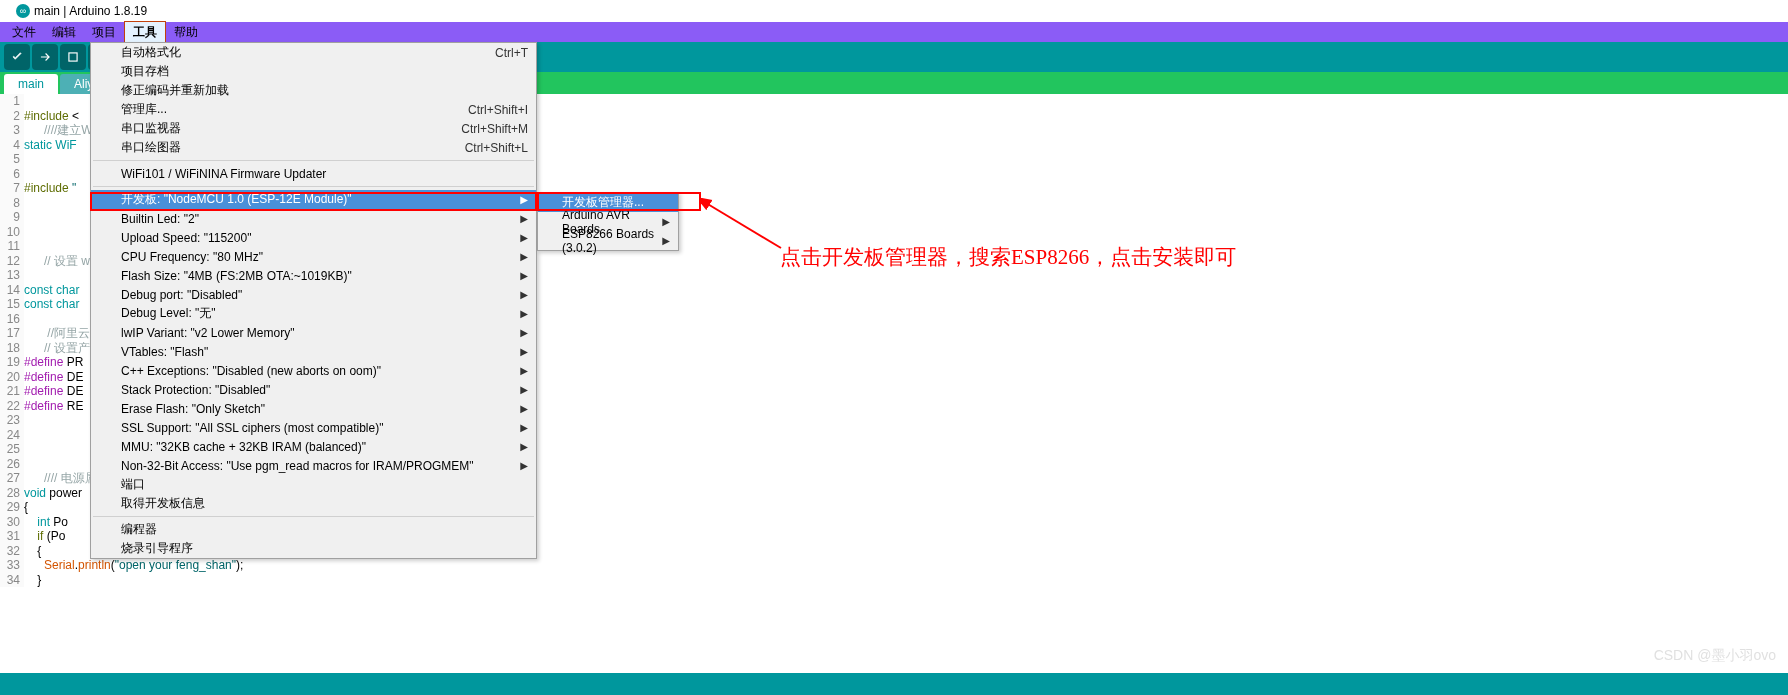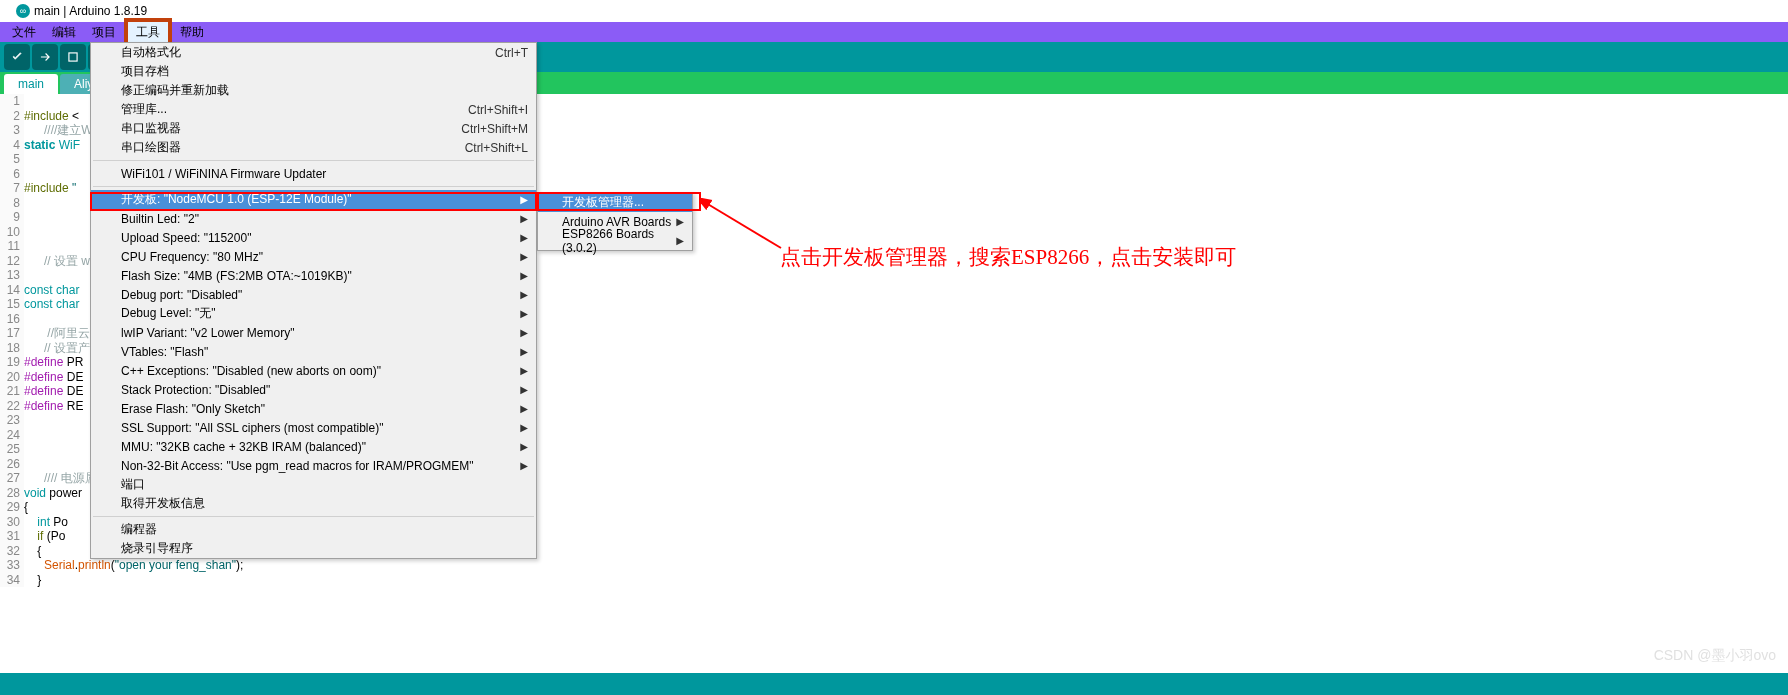--- a/index.html
+++ b/index.html
@@ -5,55 +5,55 @@
 * { margin: 0; padding: 0; box-sizing: border-box; font-family: "Microsoft YaHei", "SimSun", sans-serif; font-size: 12px; }
 body { background: #fff; width: 1788px; height: 695px; overflow: hidden; position: relative; }
 
 .titlebar { height: 22px; background: #fff; display: flex; align-items: center; padding-left: 16px; gap: 4px; }
 .titlebar-icon { width: 14px; height: 14px; border-radius: 50%; background: #00979d; display: flex; align-items: center; justify-content: center; }
 .titlebar-icon::after { content: "∞"; color: #fff; font-size: 9px; }
 .titlebar-text { font-size: 12px; color: #000; }
 
 .menubar { height: 20px; background: #8b5cf6; display: flex; align-items: center; padding-left: 4px; }
 .menubar-item { padding: 2px 8px; cursor: default; }
-.menubar-item.active { border: 4px solid #c2410c; background: #e5f3ff; }
+.menubar-item.active { border: 1px solid #c2410c; background: #e5f3ff; font-weight: bold; }
 
 .toolbar { height: 30px; background: #00979d; display: flex; align-items: center; padding-left: 4px; gap: 2px; }
 .toolbar-btn { width: 26px; height: 26px; border-radius: 4px; background: #006468; display: flex; align-items: center; justify-content: center; color: #fff; }
 .toolbar-btn svg { width: 14px; height: 14px; fill: #fff; stroke: #fff; }
 
 .tabbar { height: 22px; background: #22c55e; display: flex; align-items: flex-end; padding-left: 4px; }
 .tab { padding: 3px 14px; background: #d9eef0; color: #00979d; border-radius: 3px 3px 0 0; margin-right: 2px; font-size: 12px; }
 .tab.active { background: #fff; color: #00979d; }
 .tab.inactive { background: #4db0b5; color: #fff; }
 
 .editor { background: #fff; position: relative; }
 .code-line { display: flex; height: 14.5px; line-height: 14.5px; font-family: Consolas, monospace; font-size: 12px; }
 .gutter { width: 24px; text-align: right; color: #888; padding-right: 4px; background: #fafafa; flex-shrink: 0; }
 .code { white-space: pre; color: #000; }
 .kw-include { color: #5e6d03; }
-.kw-static { color: #00979d; font-weight: bold; }
+.kw-static { color: #00979d; }
 .kw-type { color: #00979d; }
 .kw-define { color: #a21caf; }
 .kw-const { color: #00979d; }
 .kw-void { color: #00979d; }
 .kw-if { color: #5e6d03; }
 .comment { color: #95a5a6; margin-left: 20px; }
 .str { color: #006468; }
 .obj { color: #d35400; }
 
 .dropdown { position: absolute; left: 90px; top: 42px; width: 447px; background: #f0f0f0; border: 1px solid #a0a0a0; box-shadow: 2px 2px 4px rgba(0,0,0,0.2); z-index: 10; }
 .menu-item { height: 19px; display: flex; align-items: center; padding-left: 30px; padding-right: 8px; cursor: default; position: relative; }
 .menu-item.highlighted { background: #4a90d9; color: #fff; }
 .menu-shortcut { margin-left: auto; color: #333; }
 .menu-arrow { margin-left: auto; color: #333; font-size: 10px; }
 .menu-item.highlighted .menu-arrow { color: #fff; }
 .menu-sep { height: 1px; background: #d0d0d0; margin: 3px 2px; }
 
-.submenu { position: absolute; left: 537px; top: 192px; width: 156px; background: #f0f0f0; border: 1px solid #a0a0a0; box-shadow: 2px 2px 4px rgba(0,0,0,0.2); z-index: 11; }
+.submenu { position: absolute; left: 537px; top: 192px; width: 142px; background: #f0f0f0; border: 1px solid #a0a0a0; box-shadow: 2px 2px 4px rgba(0,0,0,0.2); z-index: 11; }
 .submenu .menu-item { padding-left: 24px; }
 
 .red-box { position: absolute; border: 2px solid #ff0000; pointer-events: none; z-index: 20; }
 .red-box.b1 { left: 90px; top: 192px; width: 447px; height: 19px; }
 .red-box.b2 { left: 537px; top: 192px; width: 164px; height: 19px; }
 
 .arrow-svg { position: absolute; left: 701px; top: 198px; z-index: 19; }
 .annotation { position: absolute; left: 780px; top: 243px; color: #ff0000; font-size: 21px; font-family: "Microsoft YaHei"; z-index: 19; }
 
 .watermark { position: absolute; right: 12px; bottom: 30px; color: #ccc; font-size: 14px; opacity: 0.6; }

